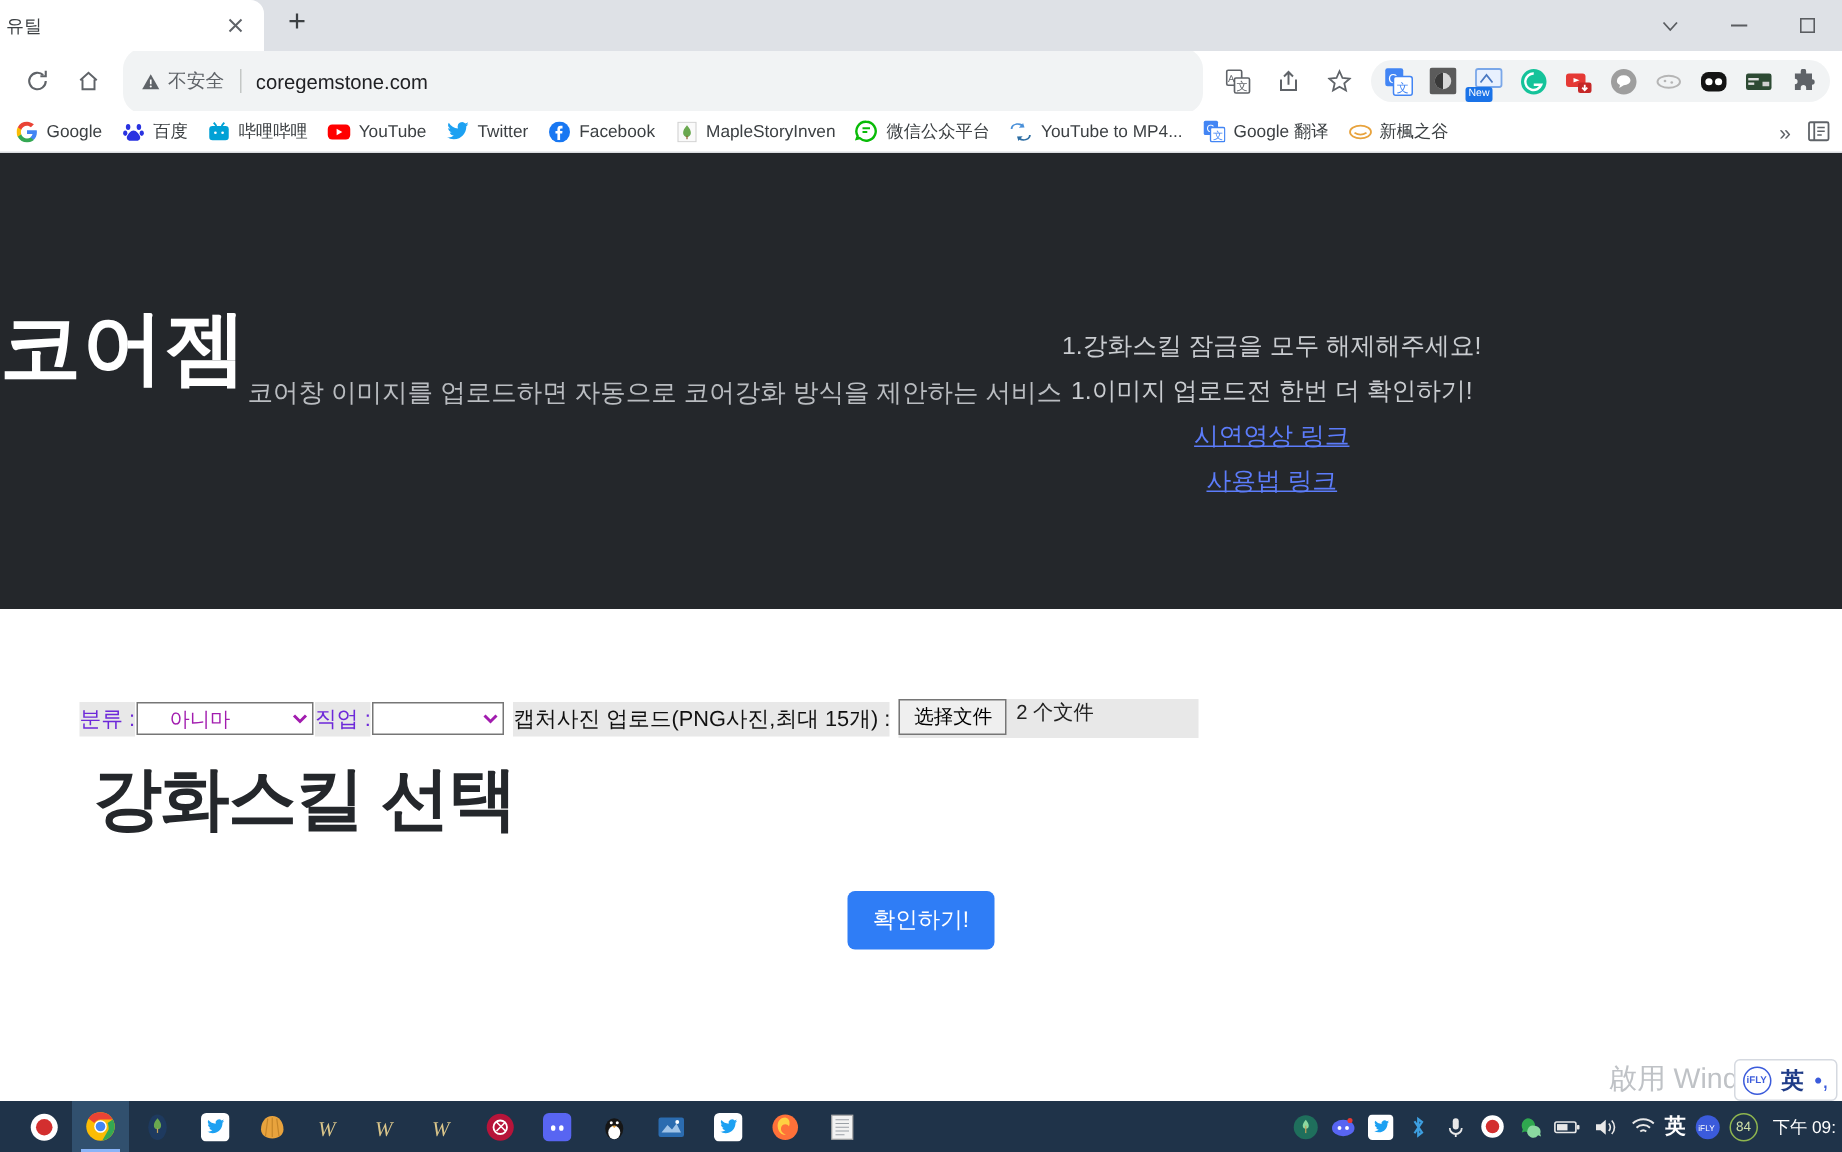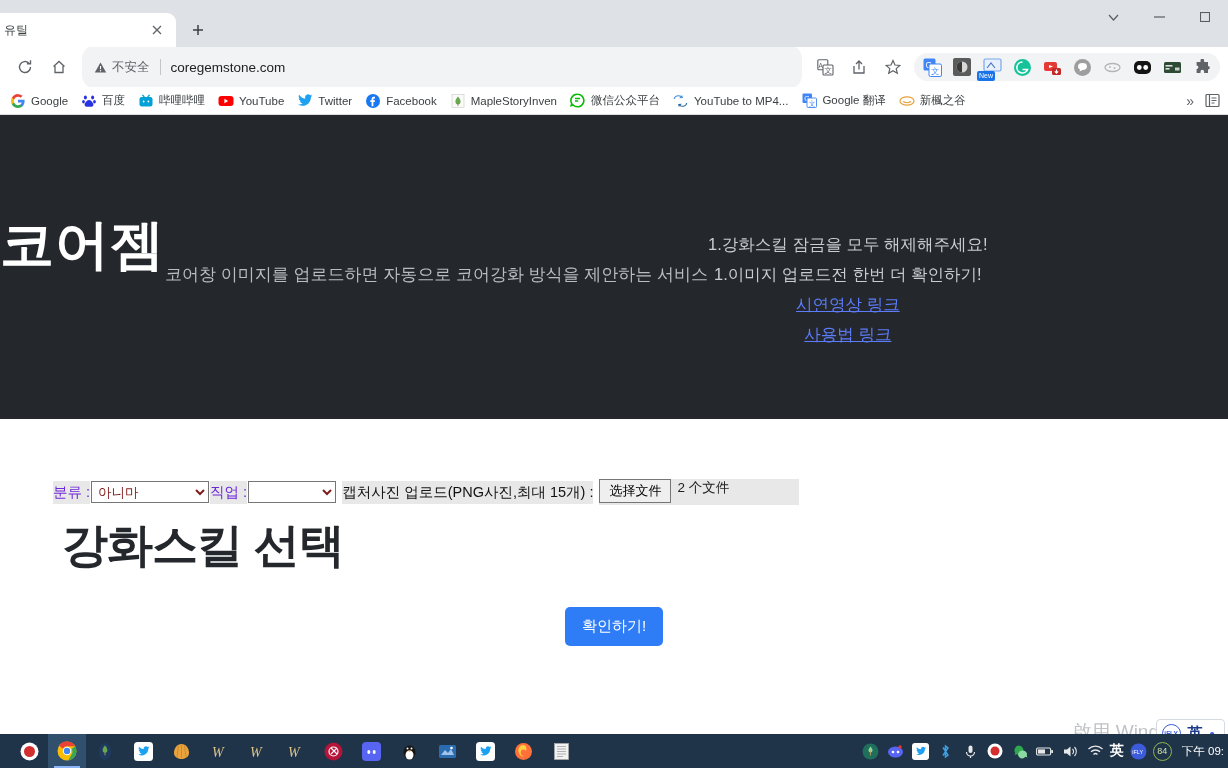--- a/index.html
+++ b/index.html
@@ -7,22 +7,22 @@
     width: 1228px; height: 768px;
     overflow: hidden;
     font-family: "Liberation Sans", "DejaVu Sans", sans-serif;
     background: #ffffff;
   }
 
   
   .browser { width: 1228px; height: 768px; position: relative; }
 
   .tabstrip {
-    height: 47px; background: #dee1e6;
-    display: flex; align-items: flex-end; position: relative;
+    height: 34px; background: #dee1e6;
+    display: flex; position: relative;
   }
   .tab {
     width: 186px; height: 34px; background: #ffffff;
     border-radius: 9px 9px 0 0;
     display: flex; align-items: center;
     padding: 0 10px 0 14px; position: relative;
     margin-left: -10px;
   }
   .tab-title {
     flex: 1; font-size: 12px; color: #3c4043;
@@ -113,21 +113,21 @@
   .form-area { padding: 60px 0 0 0; position: relative; }
   .form-row {
     display: flex; align-items: center; padding-left: 53px;
     font-size: 14.5px; color: #000; background: transparent;
   }
   .form-row .hl { background: #e8e8e8; padding: 2px 0; }
   .lbl { font-size: 14.5px; color: #6d28d9; }
   select {
     font-family: "Liberation Sans", sans-serif;
     font-size: 13.5px; height: 22px; border: 1px solid #767676;
-    background: #ffffff; color: #7f1d1d; margin: 0 1px; padding: 0 2px;
+    background: #ffffff; color: #a21caf; margin: 0 1px; padding: 0 17px;
   }
   .sel-cat { width: 118px; }
   .sel-job { width: 88px; }
   .upl-label { margin-left: 5px; font-size: 14.5px; color: #111; }
   .fileinput {
     display: inline-flex; align-items: flex-start; background: #e8e8e8;
     margin-left: 6px; height: 26px; padding-right: 70px;
   }
   .file-btn {
     font-size: 13px; border: 1px solid #767676; background: #efefef;

